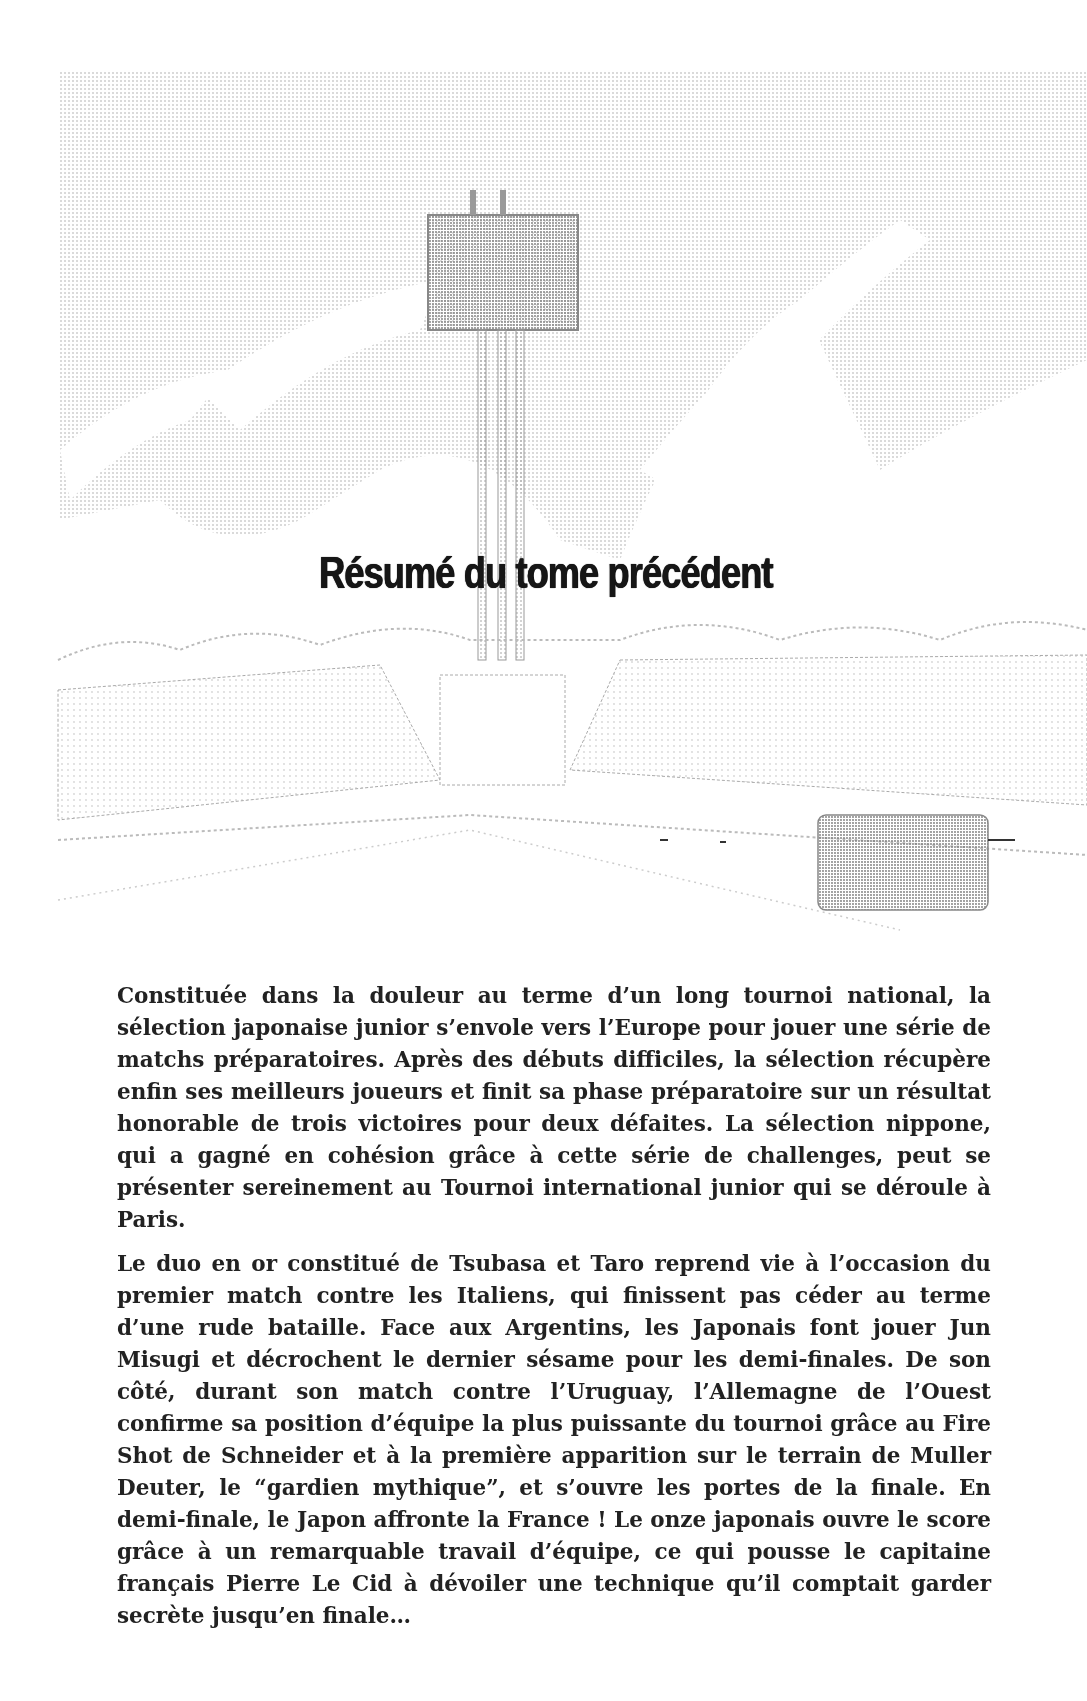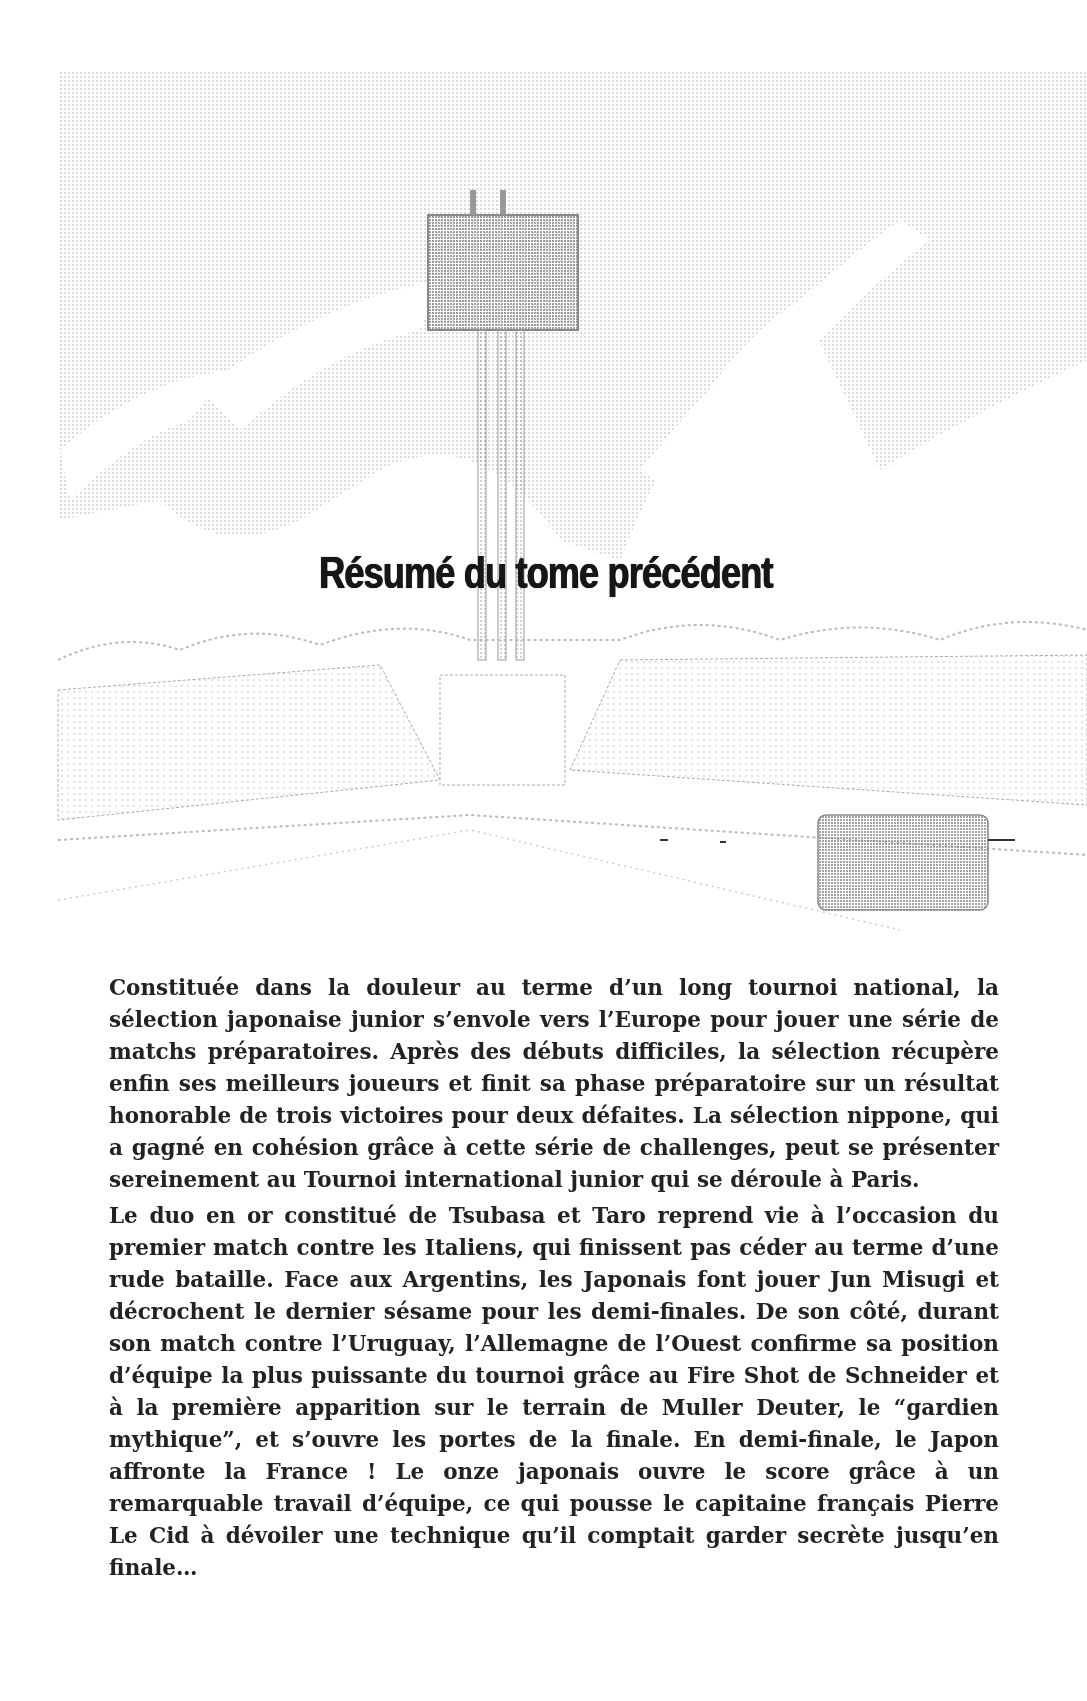--- a/index.html
+++ b/index.html
@@ -10,21 +10,21 @@
     position: absolute; left: 0; width: 1087px; top: 548px; text-align: center;
     font-family: "Liberation Sans", sans-serif; font-weight: bold; font-size: 44px;
     letter-spacing: -1px; color: #161616; transform: scaleX(0.82); transform-origin: 555px 0;
     text-shadow: 0 0 1px #161616, 1px 0 0 #161616;
   }
   .body-text {
     position: absolute; left: 105px; width: 898px; top: 968px;
     font-family: "DejaVu Serif", serif; font-weight: bold; font-size: 21.5px;
     line-height: 32px; color: #222; text-align: justify;
   }
-  .body-text p { margin: 4px; text-align-last: left; }
+  .body-text p { margin: 12px; text-align-last: left; }
 </style>
 </head>
 <body>
 
 <div class="page">
   <svg class="illustration" viewBox="0 0 1087 960" xmlns="http://www.w3.org/2000/svg">
     <defs>
       <pattern id="dots" width="4" height="4" patternUnits="userSpaceOnUse">
         <circle cx="1" cy="1" r="0.8" fill="#9a9a9a"></circle>
       </pattern>

